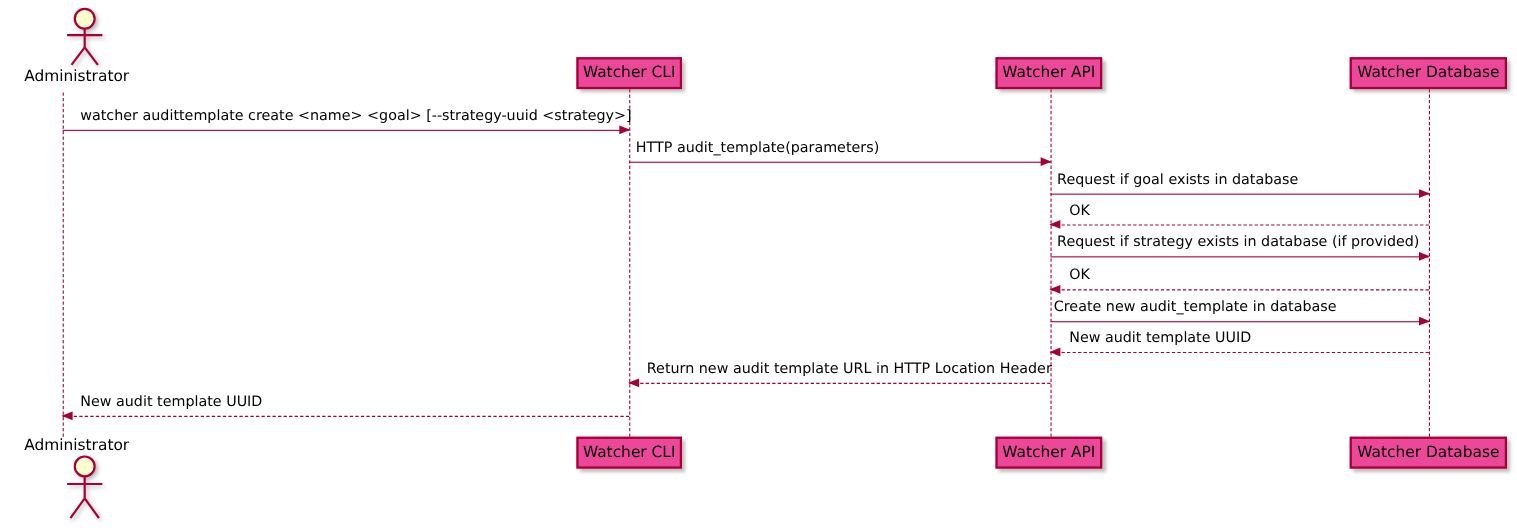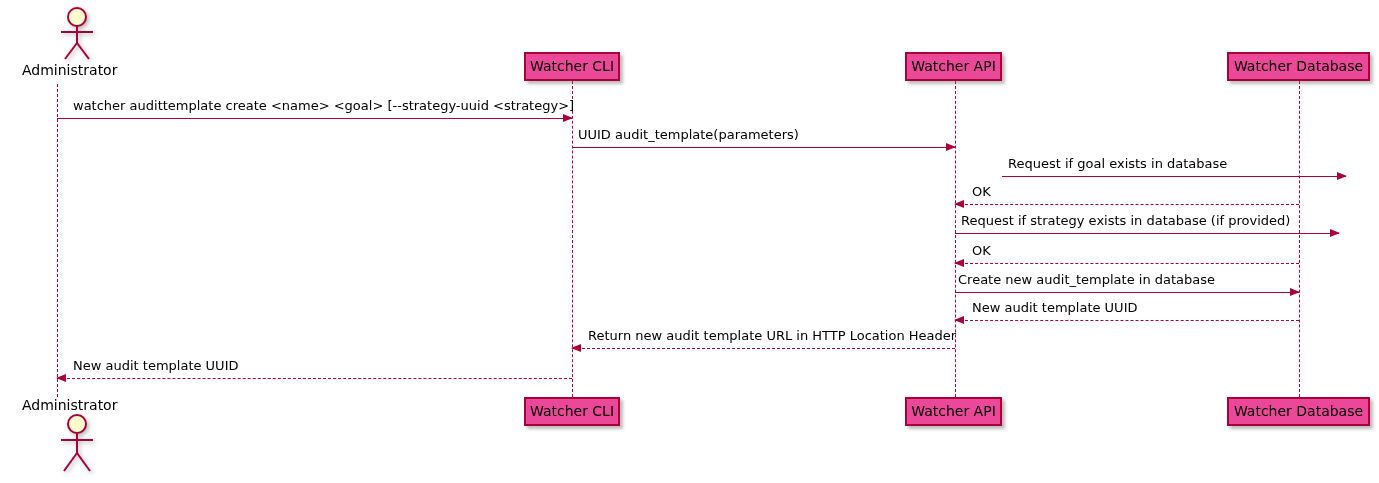--- a/index.html
+++ b/index.html
@@ -87,38 +87,38 @@
   <div class="participant" style="left:905px; top:397px; width:93px;"><span>Watcher API</span></div>
   <div class="participant" style="left:1227px; top:397px; width:139px;"><span>Watcher Database</span></div>
 
   <div class="msg" style="left:57px; top:97px; width:515px;">
     <div class="label" style="left:6px;margin-left:10px;">watcher audittemplate create &lt;name&gt; &lt;goal&gt; [--strategy-uuid &lt;strategy&gt;]</div>
     <div class="line solid"></div>
     <div class="head right"></div>
   </div>
 
   <div class="msg" style="left:572px; top:126px; width:383px;">
-    <div class="label" style="left:6px;">UUID audit_template(parameters)</div>
+    <div class="label" style="left:6px;">HTTP audit_template(parameters)</div>
     <div class="line solid"></div>
     <div class="head right"></div>
   </div>
 
-  <div class="msg" style="left:1002px; top:155px; width:344px;">
+  <div class="msg" style="left:955px; top:155px; width:344px;">
     <div class="label" style="left:6px;">Request if goal exists in database</div>
     <div class="line solid"></div>
     <div class="head right"></div>
   </div>
 
   <div class="msg" style="left:955px; top:183px; width:344px;">
     <div class="label" style="left:17px;">OK</div>
     <div class="line dashed"></div>
     <div class="head left"></div>
   </div>
 
-  <div class="msg" style="left:955px; top:212px; width:344px;padding-left:40px;">
+  <div class="msg" style="left:955px; top:212px; width:344px;">
     <div class="label" style="left:6px;">Request if strategy exists in database (if provided)</div>
     <div class="line solid"></div>
     <div class="head right"></div>
   </div>
 
   <div class="msg" style="left:955px; top:242px; width:344px;">
     <div class="label" style="left:17px;">OK</div>
     <div class="line dashed"></div>
     <div class="head left"></div>
   </div>

